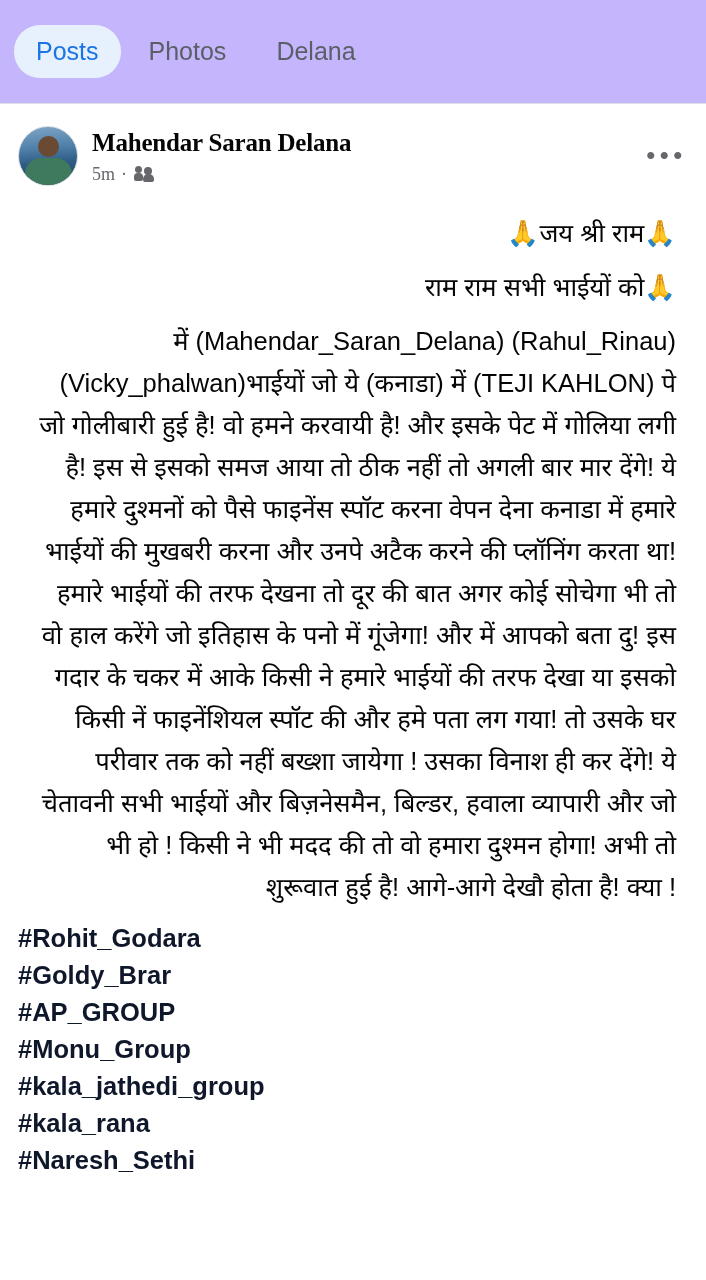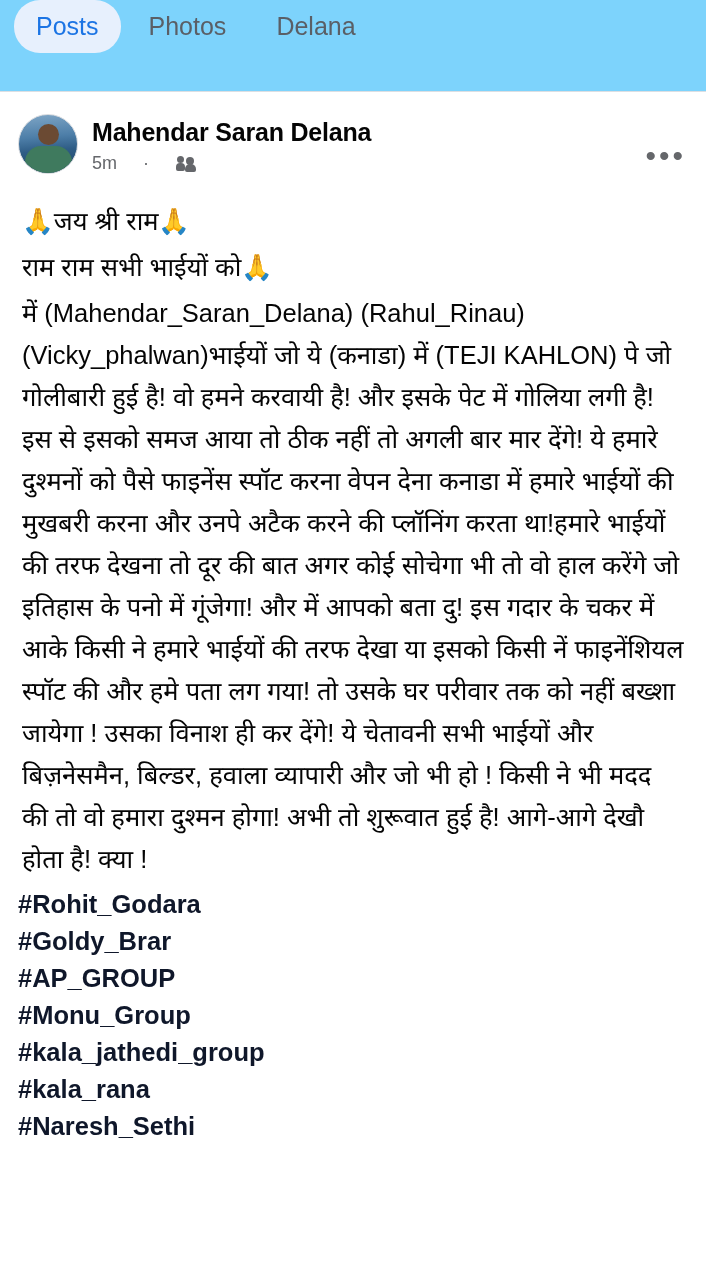--- a/index.html
+++ b/index.html
@@ -11,25 +11,25 @@
     width: 706px;
     height: 1280px;
     font-family: "Liberation Sans", sans-serif;
     color: #050505;
     overflow: hidden;
   }
 
   
   .tabbar {
     display: flex;
-    align-items: flex-start;
-    height: 92px;
+    align-items: center;
+    height: 104px;
     padding: 0 14px;
     box-sizing: border-box;
-    background: #7dd3fc;
+    background: #c4b5fd;
     border-bottom: 1px solid #dcdfe3;
   }
   .tab {
     font-size: 25px;
     color: #5a5f66;
     padding: 12px 22px;
     border-radius: 26px;
     margin-right: 6px;
     white-space: nowrap;
   }
@@ -37,21 +37,22 @@
     color: #1b74e4;
     background: #e7f0fd;
   }
 
   
   .post {
     padding: 22px 18px 0 18px;
   }
   .post-header {
     display: flex;
-    align-items: flex-end;
+    align-items: center;
+    font-family: Liberation Serif, serif;
   }
   .avatar {
     width: 60px;
     height: 60px;
     border-radius: 50%;
     flex: 0 0 60px;
     background: linear-gradient(175deg, #7fa6c6 0%, #4d7ea8 38%, #2f5d86 60%, #1f4566 100%);
     position: relative;
     overflow: hidden;
     border: 1px solid #d8dbdf;
@@ -88,21 +89,20 @@
     color: #050505;
     line-height: 30px;
     letter-spacing: -0.2px;
   }
   .meta {
     display: flex;
     align-items: center;
     margin-top: 6px;
     color: #65676b;
     font-size: 18px;
-    gap: 20px;
   }
   .meta .dot {
     margin: 0 6px;
   }
   .audience-icon {
     display: inline-block;
     width: 19px;
     height: 16px;
     position: relative;
     margin-left: 2px;
@@ -128,21 +128,22 @@
 
   
   .post-body {
     margin-top: 26px;
     font-size: 25.5px;
     line-height: 42px;
     color: #050505;
     word-wrap: break-word;
   }
   .post-body p {
-    margin: 4px;
+    margin: 12px;
+    text-align: right;
   }
   .hashtags {
     margin-top: 6px;
   }
   .hashtag {
     display: block;
     color: #0f172a;
     font-weight: bold;
     font-size: 25.5px;
     line-height: 37px;

